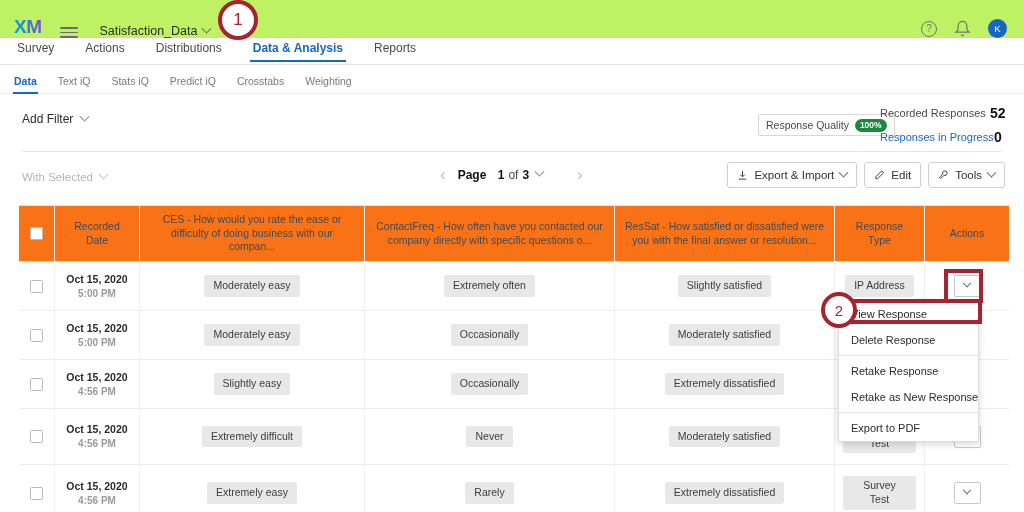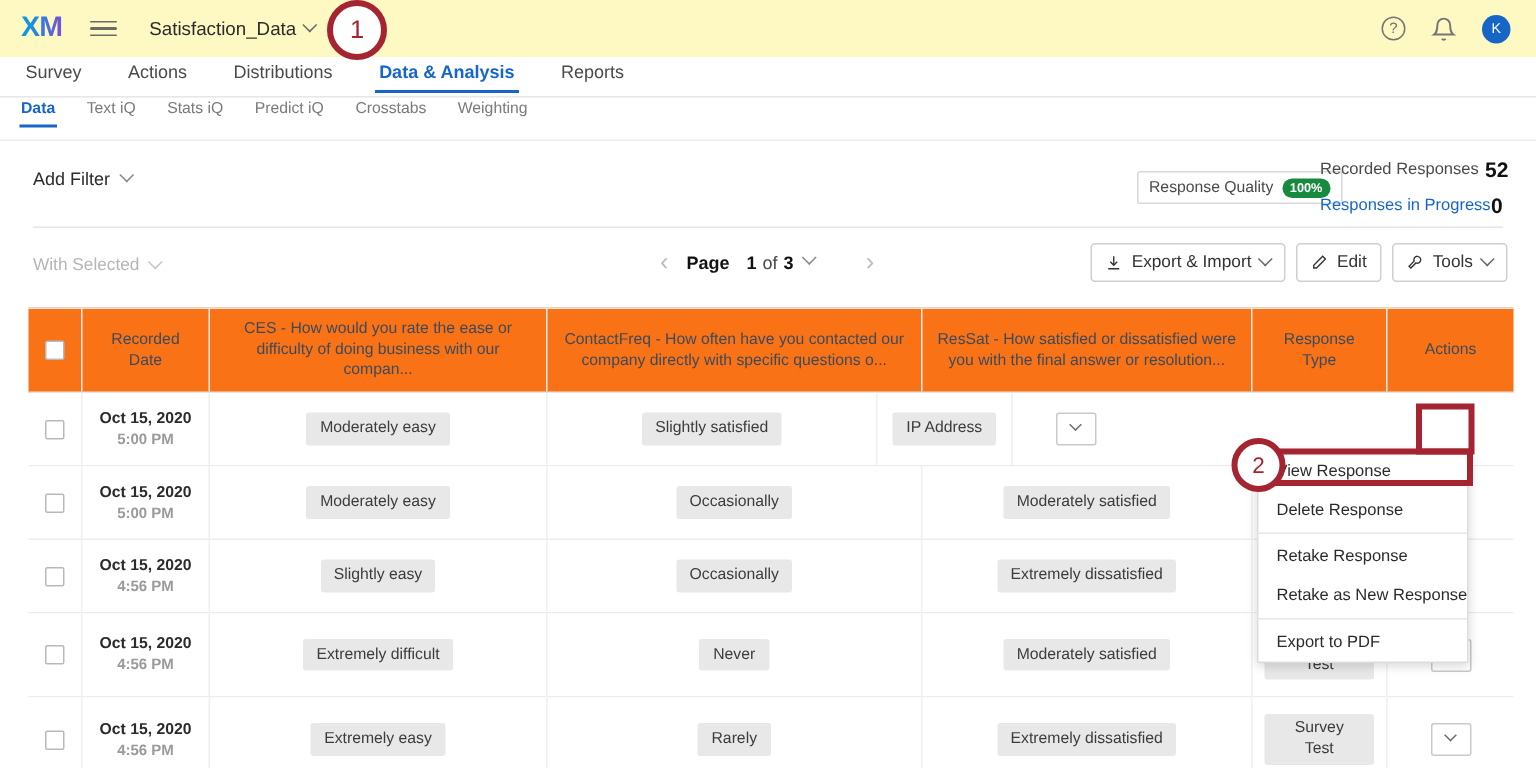--- a/index.html
+++ b/index.html
@@ -8,21 +8,21 @@
     background: #ffffff;
     font-family: "Liberation Sans", sans-serif;
     overflow: hidden;
     -webkit-font-smoothing: antialiased;
   }
   #app { position: relative; width: 1024px; height: 512px; background:#fff; }
 
   
   .topbar {
     position:absolute; left:0; top:0; width:1024px; height:38px;
-    background:#fef9c3; display:flex; align-items:center;
+    background:#bef264; display:flex; align-items:flex-end;
   }
   .xm-logo { margin-left:14px; font-size:19px; font-weight:bold; letter-spacing:-0.5px;
     background: linear-gradient(90deg,#00a0e3 0%, #2f7fe0 45%, #7a4fd6 100%);
     -webkit-background-clip:text; background-clip:text; color:transparent; }
   .hamburger { margin-left:18px; width:18px; display:flex; flex-direction:column; gap:3px; cursor:pointer;}
   .hamburger span { display:block; height:1.6px; background:#6b6b6b; border-radius:1px; }
   .project-name { margin-left:22px; font-size:12.5px; color:#2b2b2b; display:flex; align-items:center; gap:6px; cursor:pointer;}
   .chev { display:inline-block; width:7px; height:7px; border-right:1.3px solid #6b6b6b; border-bottom:1.3px solid #6b6b6b;
     transform:rotate(45deg) translate(-2px,-2px); }
   .top-right { margin-left:auto; display:flex; align-items:center; gap:17px; margin-right:17px; }
@@ -38,21 +38,21 @@
     display:flex; align-items:center; gap:0; border-bottom:1px solid #e6e6e6;
   }
   .pnav-item { font-size:12px; color:#4a4a4a; padding:0 0 6px 0; margin-right:31px; cursor:pointer; position:relative; white-space:nowrap;}
   .pnav-item:first-child { margin-left:17px; }
   .pnav-item.active { color:#1666c8; font-weight:bold; }
   .pnav-item.active:after { content:""; position:absolute; left:-3px; right:-3px; bottom:-1px; height:2.5px; background:#1666c8; }
 
   
   .secondary-nav {
     position:absolute; left:0; top:66px; width:1024px; height:28px;
-    display:flex; align-items:flex-start; border-bottom:1px solid #ececec;
+    display:flex; align-items:flex-end; border-bottom:1px solid #ececec;
   }
   .snav-item { font-size:10.5px; color:#7a7a7a; padding:0 0 6px 0; margin-right:21px; cursor:pointer; position:relative; white-space:nowrap;}
   .snav-item:first-child { margin-left:14px; }
   .snav-item.active { color:#1666c8; font-weight:bold; }
   .snav-item.active:after { content:""; position:absolute; left:-1px; right:-1px; bottom:-1px; height:2.5px; background:#1666c8; }
 
   
   .filter-row { position:absolute; left:0; top:94px; width:868px; height:57px;text-decoration:underline; }
   .add-filter { position:absolute; left:22px; top:18px; font-size:12px; color:#2b2b2b; display:flex; align-items:center; gap:8px; cursor:pointer;}
   .add-filter .chev { border-color:#8a8a8a; }
@@ -249,20 +249,23 @@
       <div class="td c-check">
           <span class="cb"></span>
         </div>
       <div class="td c-date" style="flex-direction:column; gap:1px;">
         <span class="date-main">Oct 15, 2020</span>
         <span class="date-sub">5:00 PM</span>
       </div>
       <div class="td c-ces">
           <span class="pill">Moderately easy</span>
         </div>
+      <div class="td c-freq">
+          <span class="pill">Extremely often</span>
+        </div>
       <div class="td c-sat">
           <span class="pill">Slightly satisfied</span>
         </div>
       <div class="td c-type">
           <span class="pill">IP Address</span>
         </div>
       <div class="td c-act">
         <span class="caret-btn">
             <i class="chev"></i>
           </span>

